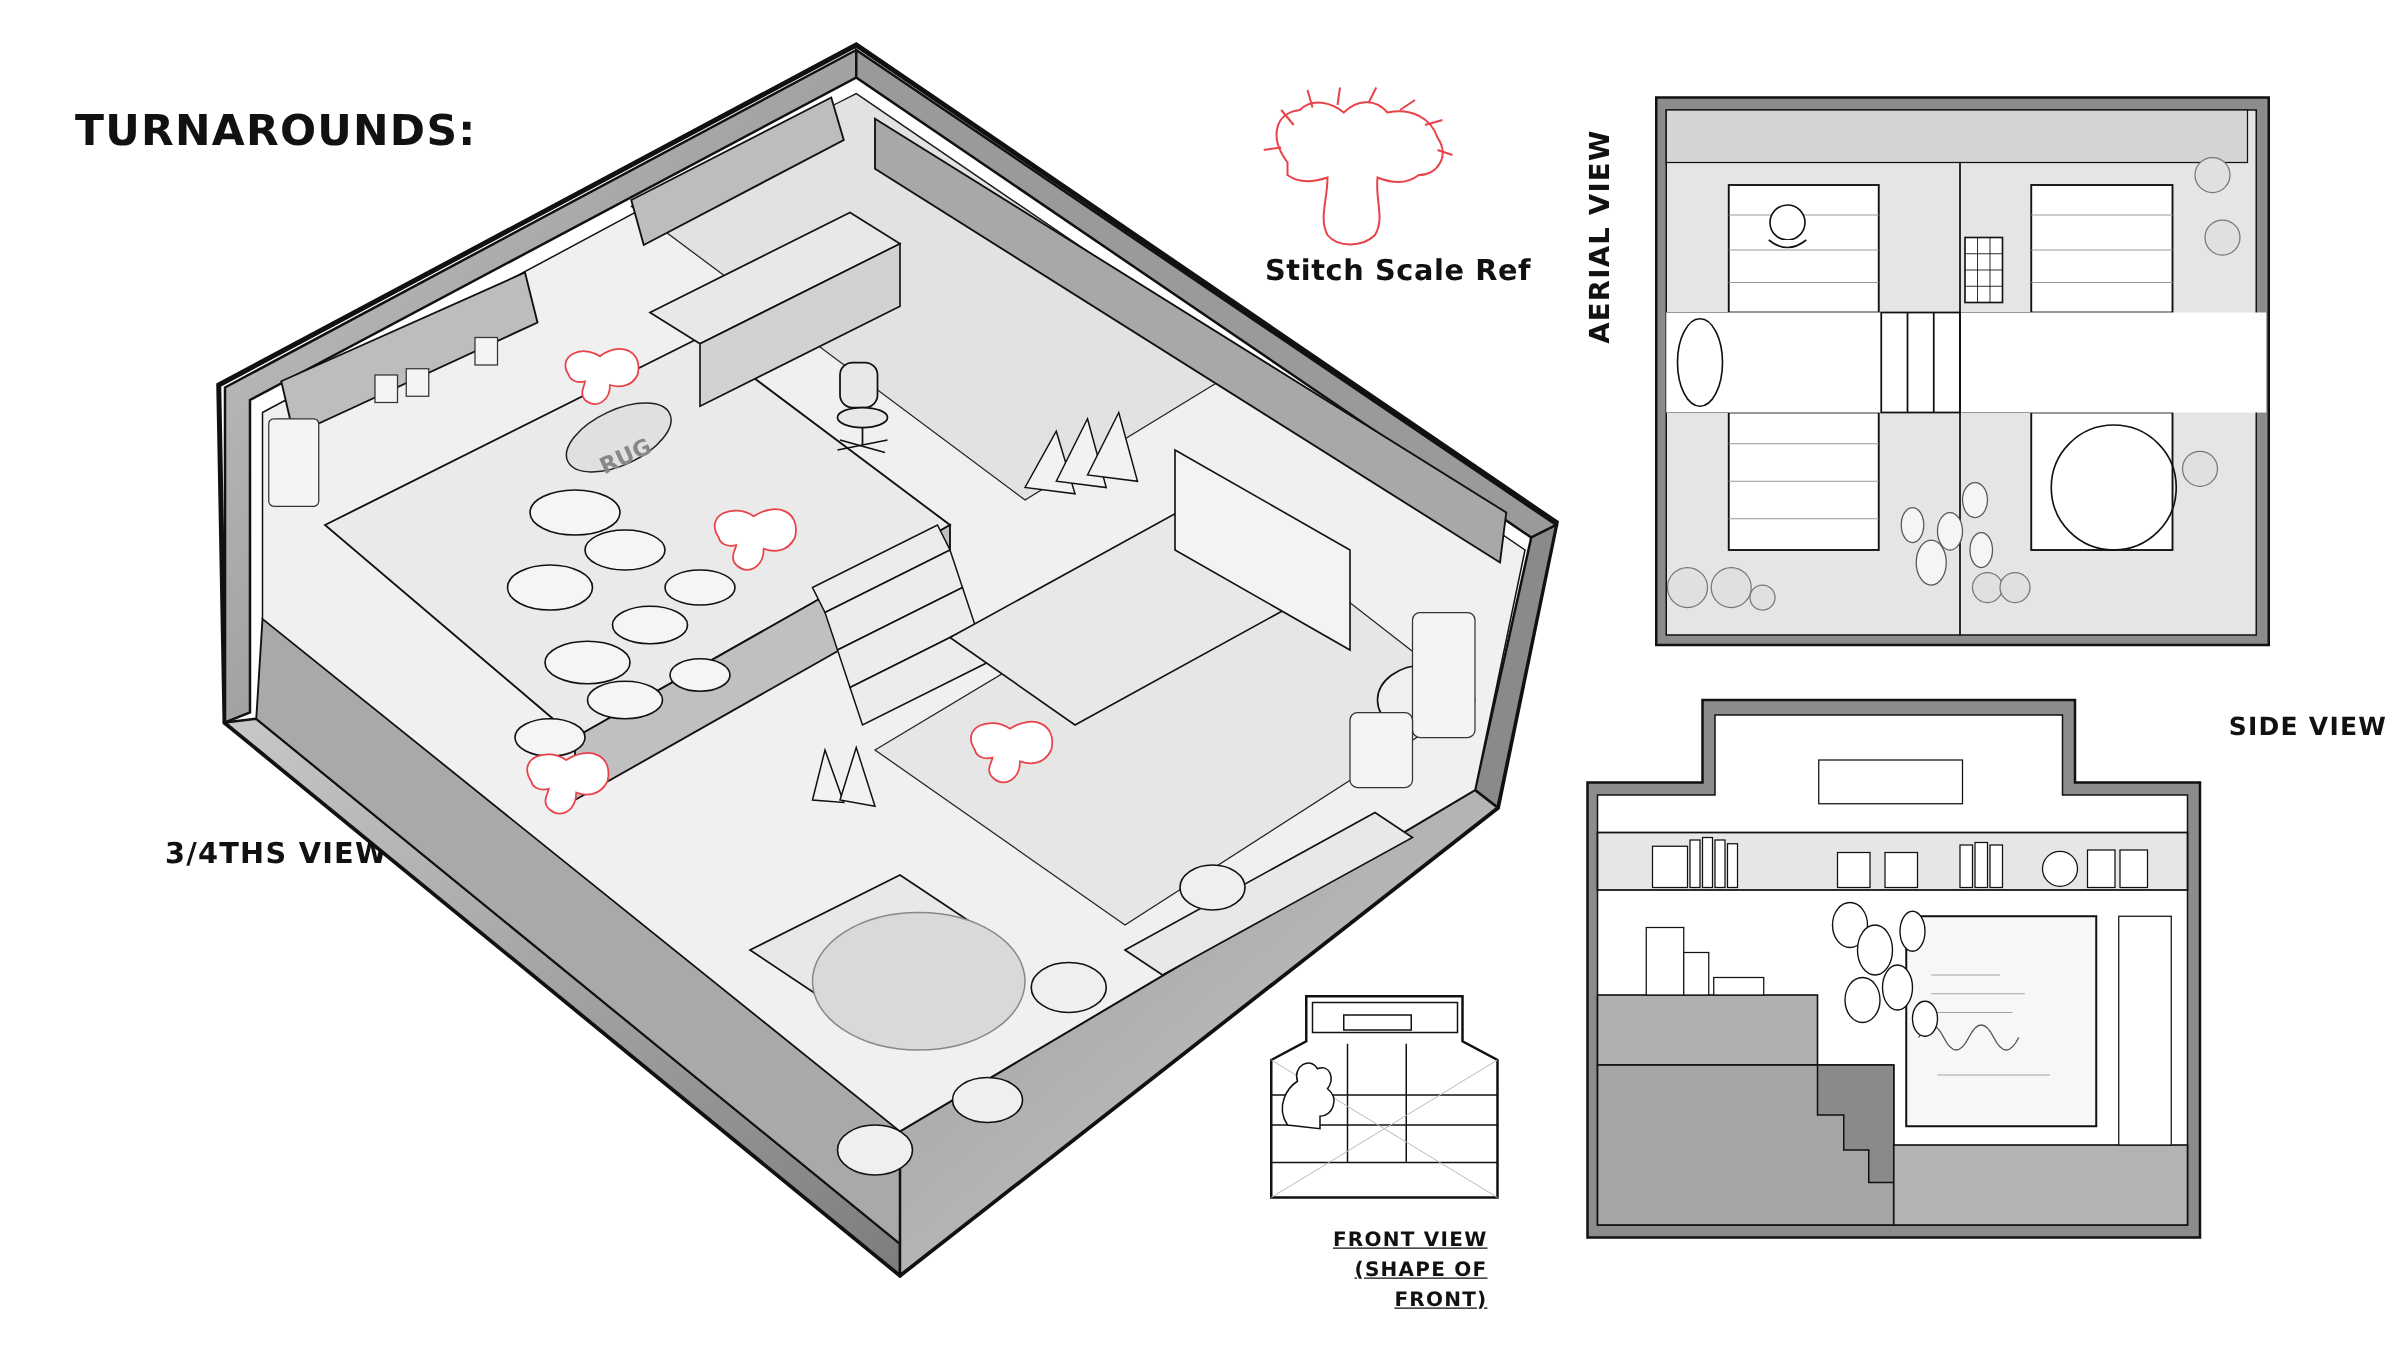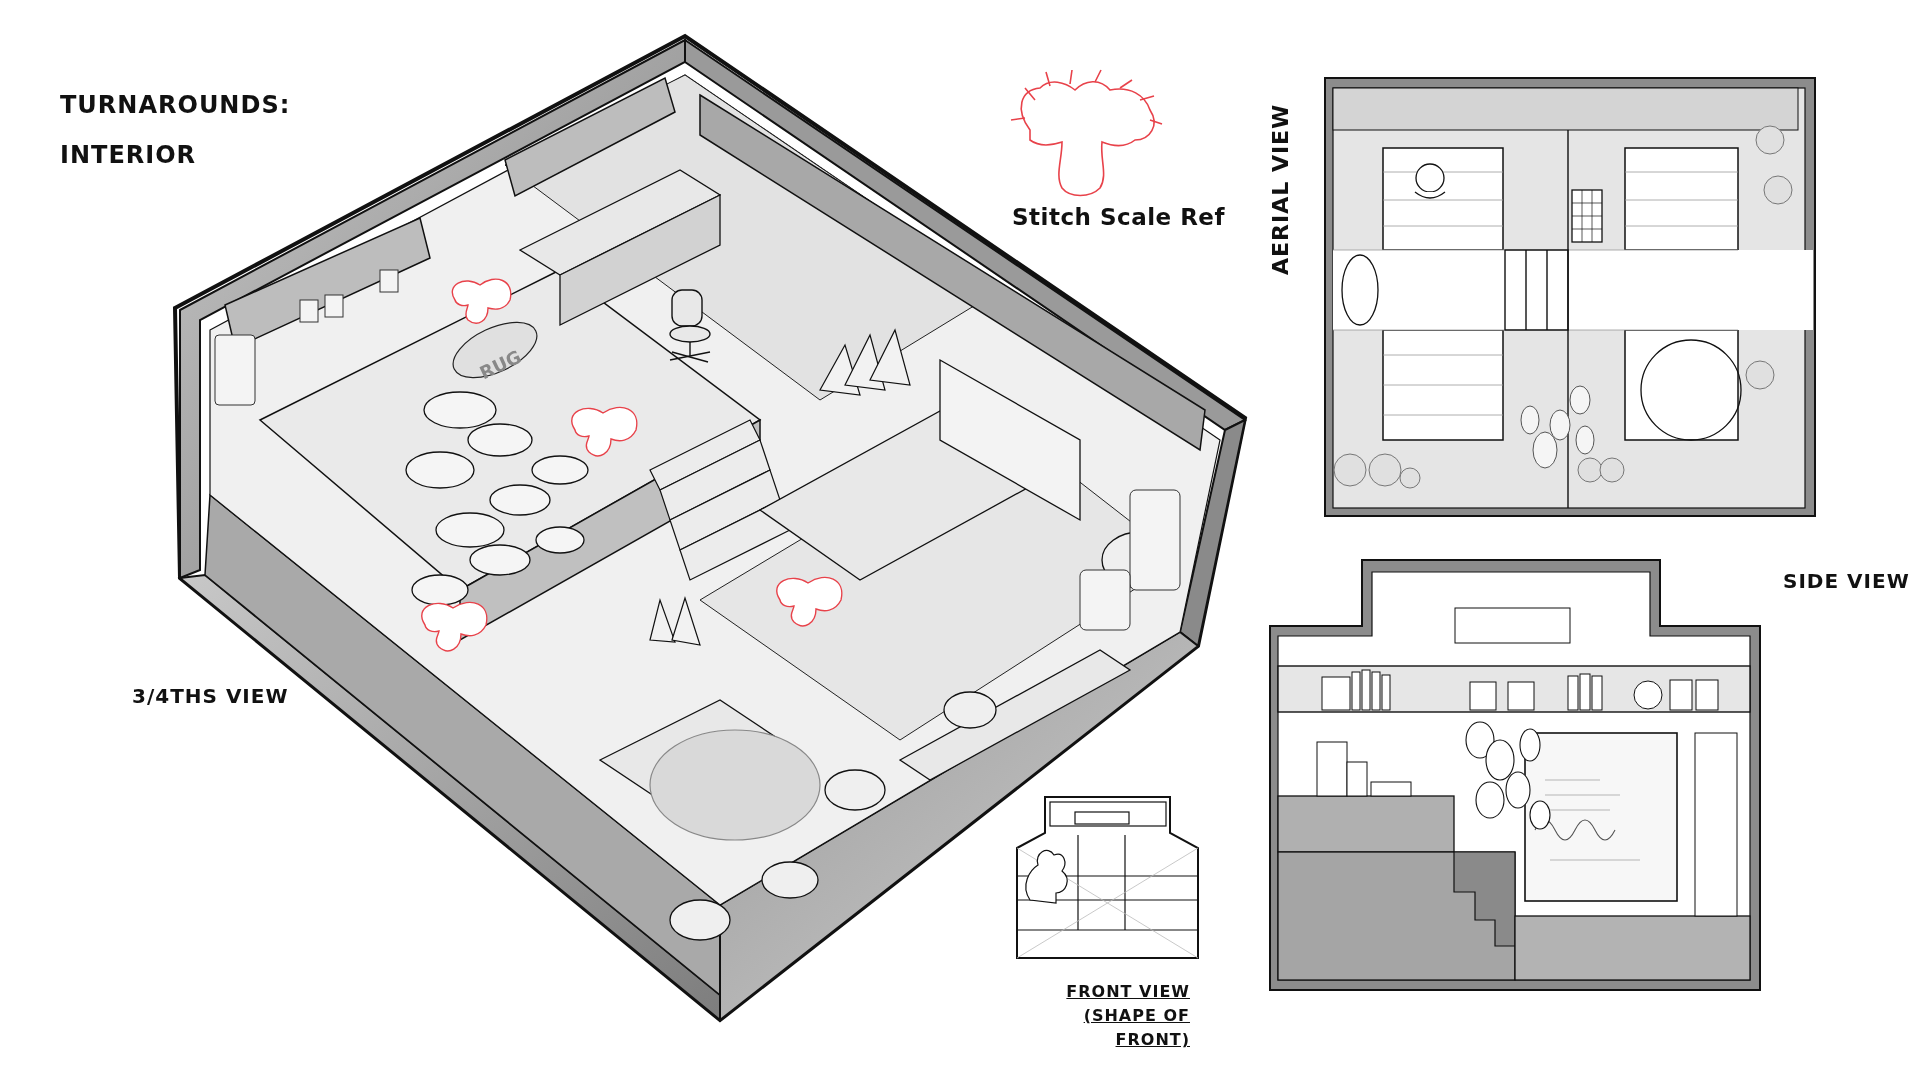--- a/index.html
+++ b/index.html
@@ -1,33 +1,32 @@
 <!DOCTYPE html>
 <html><head>
 <meta charset="utf-8">
 <style>
   html,body{margin:0;padding:0;background:#ffffff;}
   body{width:1920px;height:1080px;position:relative;overflow:hidden;
        font-family:"DejaVu Sans","Liberation Sans",sans-serif;color:#111;}
   .label{position:absolute;font-weight:bold;color:#111;letter-spacing:1px;line-height:1;}
-  .title{left:60px;top:80px;font-size:24px;line-height:50px;}
+  .title{left:60px;top:80px;font-size:34px;line-height:50px;}
   .title div{white-space:nowrap;}
   .stitch-label{left:1012px;top:206px;font-size:23px;font-weight:bold;letter-spacing:0.5px;text-align:right;}
-  .view34{left:132px;top:686px;font-size:20px;}
+  .view34{left:132px;top:672px;font-size:23px;}
   .front-label{left:1036px;top:980px;font-size:16px;text-align:right;width:154px;line-height:24px;text-decoration:underline;}
   .side-label{left:1767px;top:571px;font-size:20px;margin-left:16px;}
   .aerial-label{left:1270px;top:275px;font-size:22px;transform:rotate(-90deg);transform-origin:left top;white-space:nowrap;}
   svg{position:absolute;left:0;top:0;}
 </style>
 </head>
 <body>
 
 <div class="label title">
   <div>TURNAROUNDS:</div>
-  <div>INTERIOR</div>
 </div>
 
 <div class="label stitch-label">Stitch Scale Ref</div>
 <div class="label view34">3/4THS VIEW</div>
 <div class="label aerial-label">AERIAL VIEW</div>
 <div class="label side-label">SIDE VIEW</div>
 <div class="label front-label">
   <div>FRONT VIEW</div>
   <div>(SHAPE OF FRONT)</div>
 </div>

